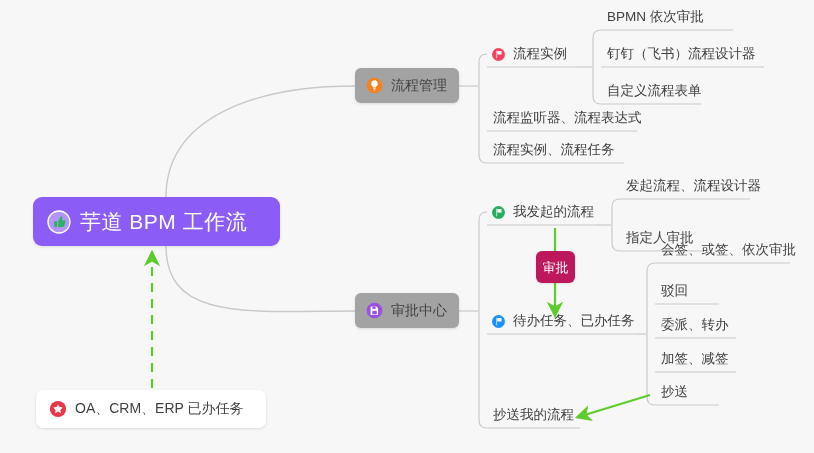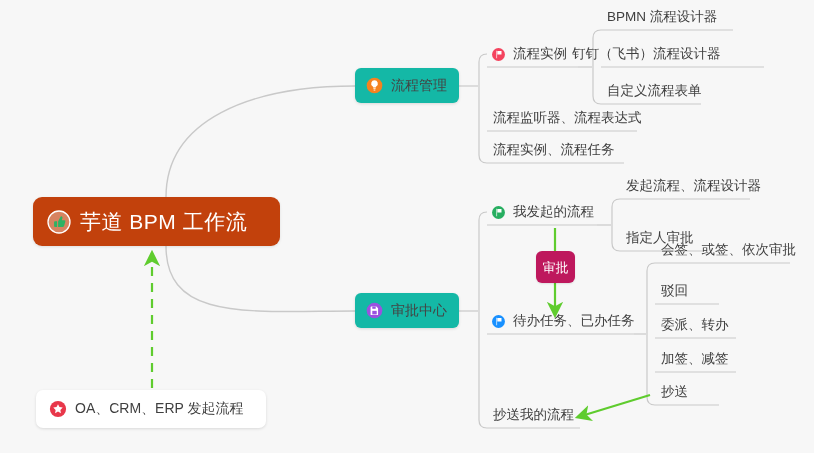--- a/index.html
+++ b/index.html
@@ -29,41 +29,41 @@
     pointer-events: none;
   }
 
   
   .root-node {
     position: absolute;
     left: 33px;
     top: 197px;
     width: 247px;
     height: 49px;
-    background: #c2410c;
+    background: #8b5cf6;
     border-radius: 9px;
     box-shadow: 0 1px 3px rgba(0,0,0,0.10);
     display: flex;
     align-items: center;
     padding-left: 14px;
     box-sizing: border-box;
   }
   .root-label {
     color: #ffffff;
     font-size: 21px;
     letter-spacing: 0.5px;
     margin-left: 9px;
     white-space: nowrap;
   }
 
   
   .branch-node {
     position: absolute;
     height: 35px;
-    background: #14b8a6;
+    background: #a3a3a3;
     border-radius: 6px;
     box-shadow: 0 1px 3px rgba(0,0,0,0.12);
     display: flex;
     align-items: center;
     padding: 0 14px 0 11px;
     box-sizing: border-box;
     white-space: nowrap;
   }
   .branch-label {
     color: #444444;
@@ -293,22 +293,22 @@
     <span class="icon">
       <svg width="15" height="15" viewBox="0 0 20 20">
         <circle cx="10" cy="10" r="8.6" fill="#1890ff"></circle>
         <path d="M7.2 5 h0.9 v10 h-0.9 z" fill="#ffffff"></path>
         <path d="M8.4 5.4 h5.1 a0.5 0.5 0 0 1 0.5 0.5 v3.6 a0.5 0.5 0 0 1 -0.5 0.5 H8.4 z" fill="#ffffff"></path>
       </svg>
     </span>
     <span class="sub-label">待办任务、已办任务</span>
   </div>
 
-  <div class="leaf-node" style="left:601px; top:4px;">BPMN 流程设计器</div>
-  <div class="leaf-node" style="left:566px; top:41px;text-align:right;">钉钉（飞书）流程设计器</div>
+  <div class="leaf-node" style="left:601px; top:4px;">BPMN 依次审批</div>
+  <div class="leaf-node" style="left:601px; top:41px;text-align:right;">钉钉（飞书）流程设计器</div>
   <div class="leaf-node" style="left:601px; top:78px;">自定义流程表单</div>
 
   <div class="leaf-node" style="left:487px; top:105px;">流程监听器、流程表达式</div>
   <div class="leaf-node" style="left:487px; top:137px;">流程实例、流程任务</div>
 
   <div class="leaf-node" style="left:620px; top:173px;">发起流程、流程设计器</div>
   <div class="leaf-node" style="left:620px; top:225px;">指定人审批</div>
 
   <div class="leaf-node" style="left:655px; top:237px;">会签、或签、依次审批</div>
   <div class="leaf-node" style="left:655px; top:278px;">驳回</div>
@@ -323,16 +323,16 @@
   </div>
 
   <div class="note-node">
     <span class="icon">
       <svg width="18" height="18" viewBox="0 0 20 20">
         <circle cx="10" cy="10" r="9" fill="#e8374a"></circle>
         <path d="M10 4.6 l1.62 3.3 3.64 0.53 -2.63 2.57 0.62 3.62 -3.25 -1.71
                  -3.25 1.71 0.62 -3.62 -2.63 -2.57 3.64 -0.53 z" fill="#ffffff"></path>
       </svg>
     </span>
-    <span class="note-label">OA、CRM、ERP 发起流程</span>
+    <span class="note-label">OA、CRM、ERP 已办任务</span>
   </div>
 
 </div>
 
 </body></html>

